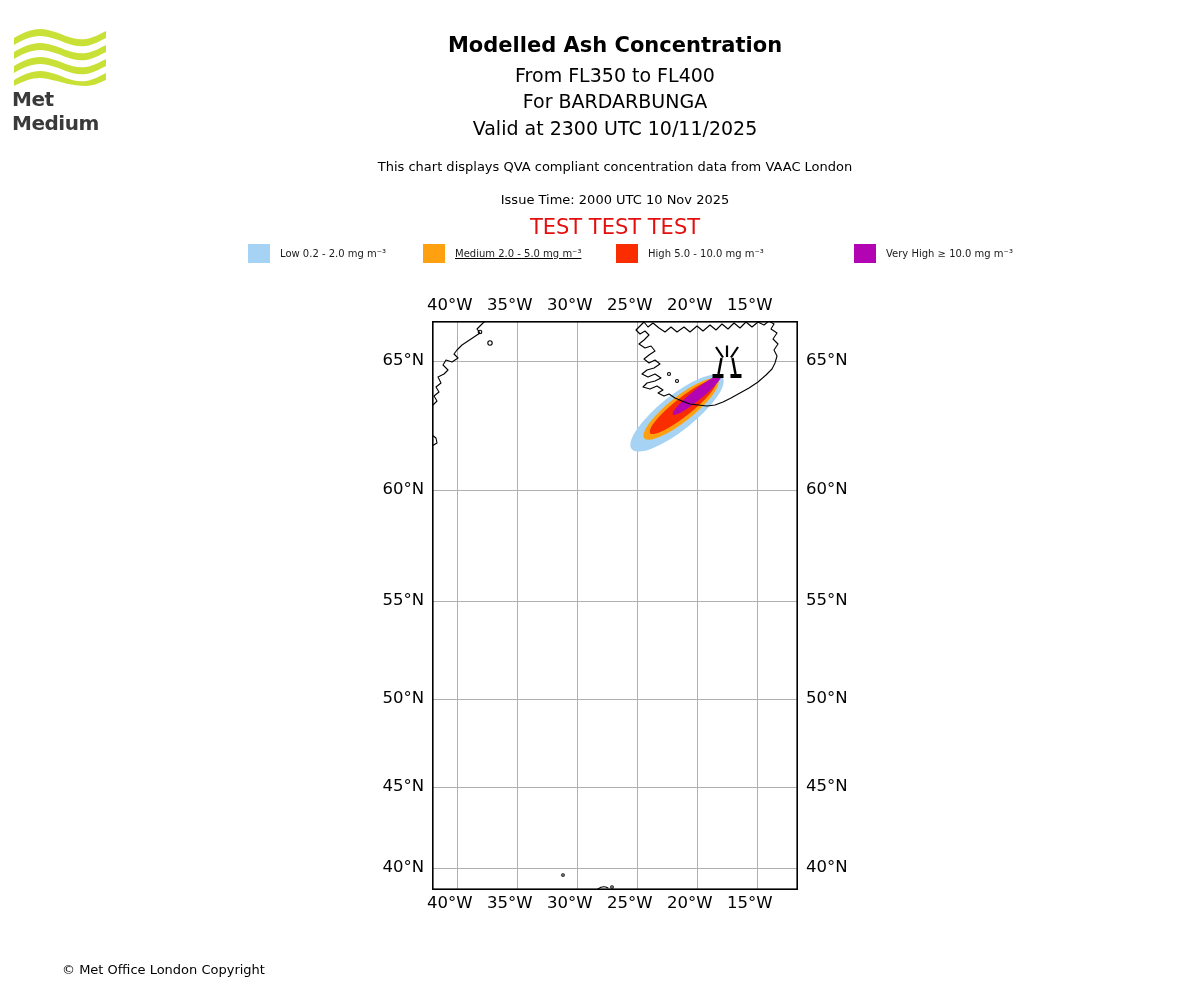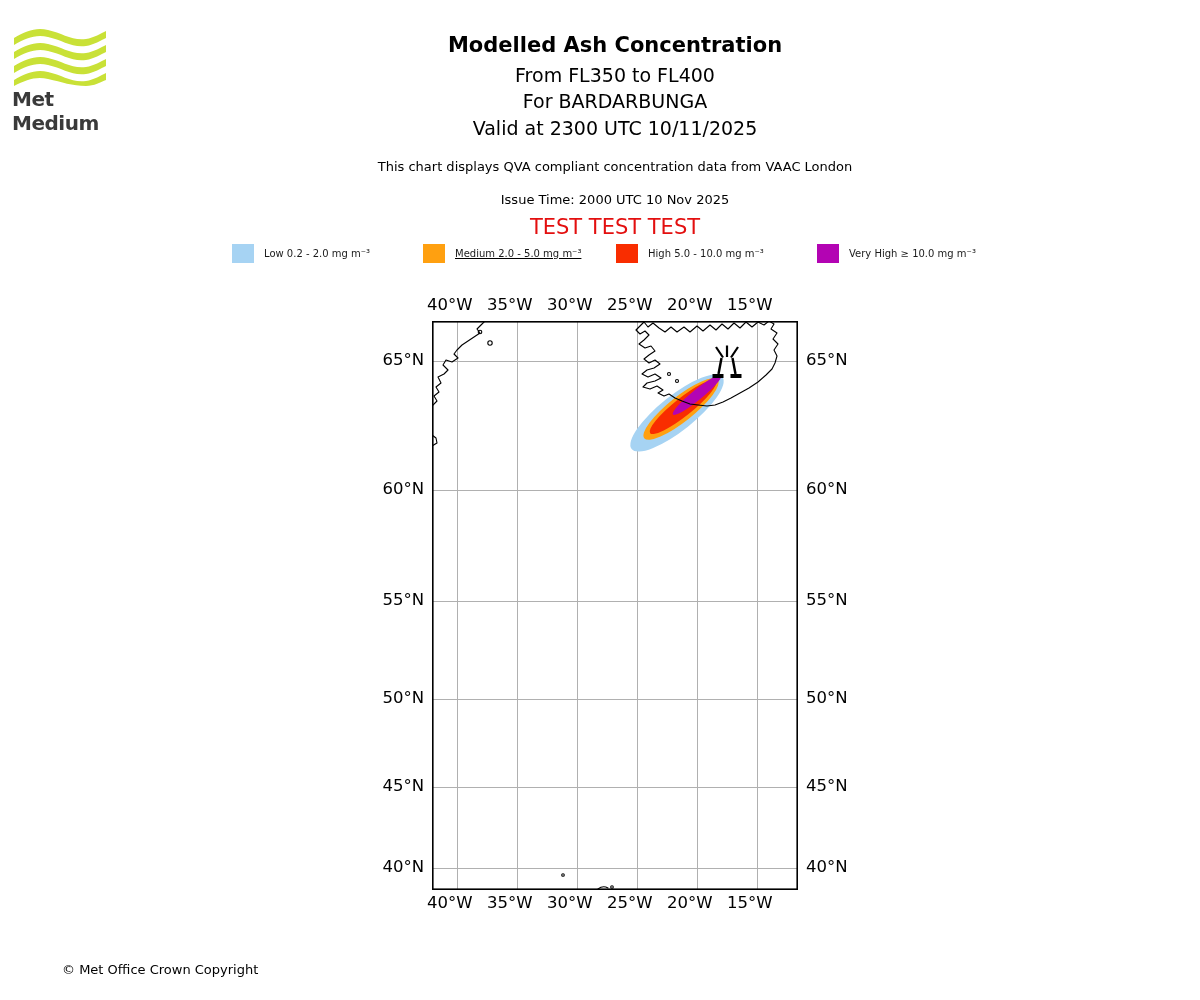--- a/index.html
+++ b/index.html
@@ -29,21 +29,21 @@
   .h-volc    { top: 90px;  font-size: 19px; }
   .h-valid   { top: 117px; font-size: 19px; }
   .h-note    { top: 159px; font-size: 13px; }
   .h-issue   { top: 192px; font-size: 13px; }
   .h-test    { top: 215px; font-size: 21px; }
 
   
   .legend-item { top: 244px; height: 19px; display: flex; align-items: center; }
   .legend-swatch { display: inline-block; width: 22px; height: 19px; flex: 0 0 22px; }
   .legend-label { margin-left: 10px; font-size: 10px; white-space: nowrap; color: #1a1a1a; }
-  .li-0 { left: 232px; } .li-1 { left: 423px; text-decoration: underline; } .li-2 { left: 616px; } .li-3 { left: 777px; padding-left: 40px; }
+  .li-0 { left: 248px; } .li-1 { left: 423px; text-decoration: underline; } .li-2 { left: 616px; } .li-3 { left: 814px; padding-left: 40px; }
 
   
   .map-svg { left: 432px; top: 321px; width: 366px; height: 569px; }
 
   .axis-label { font-size: 16.5px; color: #000; white-space: nowrap; }
   .lon-label { width: 60px; text-align: left; }
   .lat-left  { width: 60px; text-align: right; }
   .lat-right { width: 60px; text-align: left; }
 
   .footer { left: 62px; top: 962px; font-size: 13px; }
@@ -171,13 +171,13 @@
     <path d="M712.5,376 L723.5,376" stroke-width="4"></path>
     <path d="M730.5,376 L741.5,376" stroke-width="4"></path>
     <path d="M727,345.5 L727,357" stroke-width="2.2"></path>
     <path d="M716,347 L723,357.5" stroke-width="2.2"></path>
     <path d="M738,347 L731,357.5" stroke-width="2.2"></path>
   </g>
 
   <rect x="432.8" y="321.8" width="364.4" height="567.4" fill="none" stroke="#000" stroke-width="1.6"></rect>
 </svg>
 
-<div class="abs footer">© Met Office Crown Copyright</div>
+<div class="abs footer">© Met Office London Copyright</div>
 
 </body></html>

